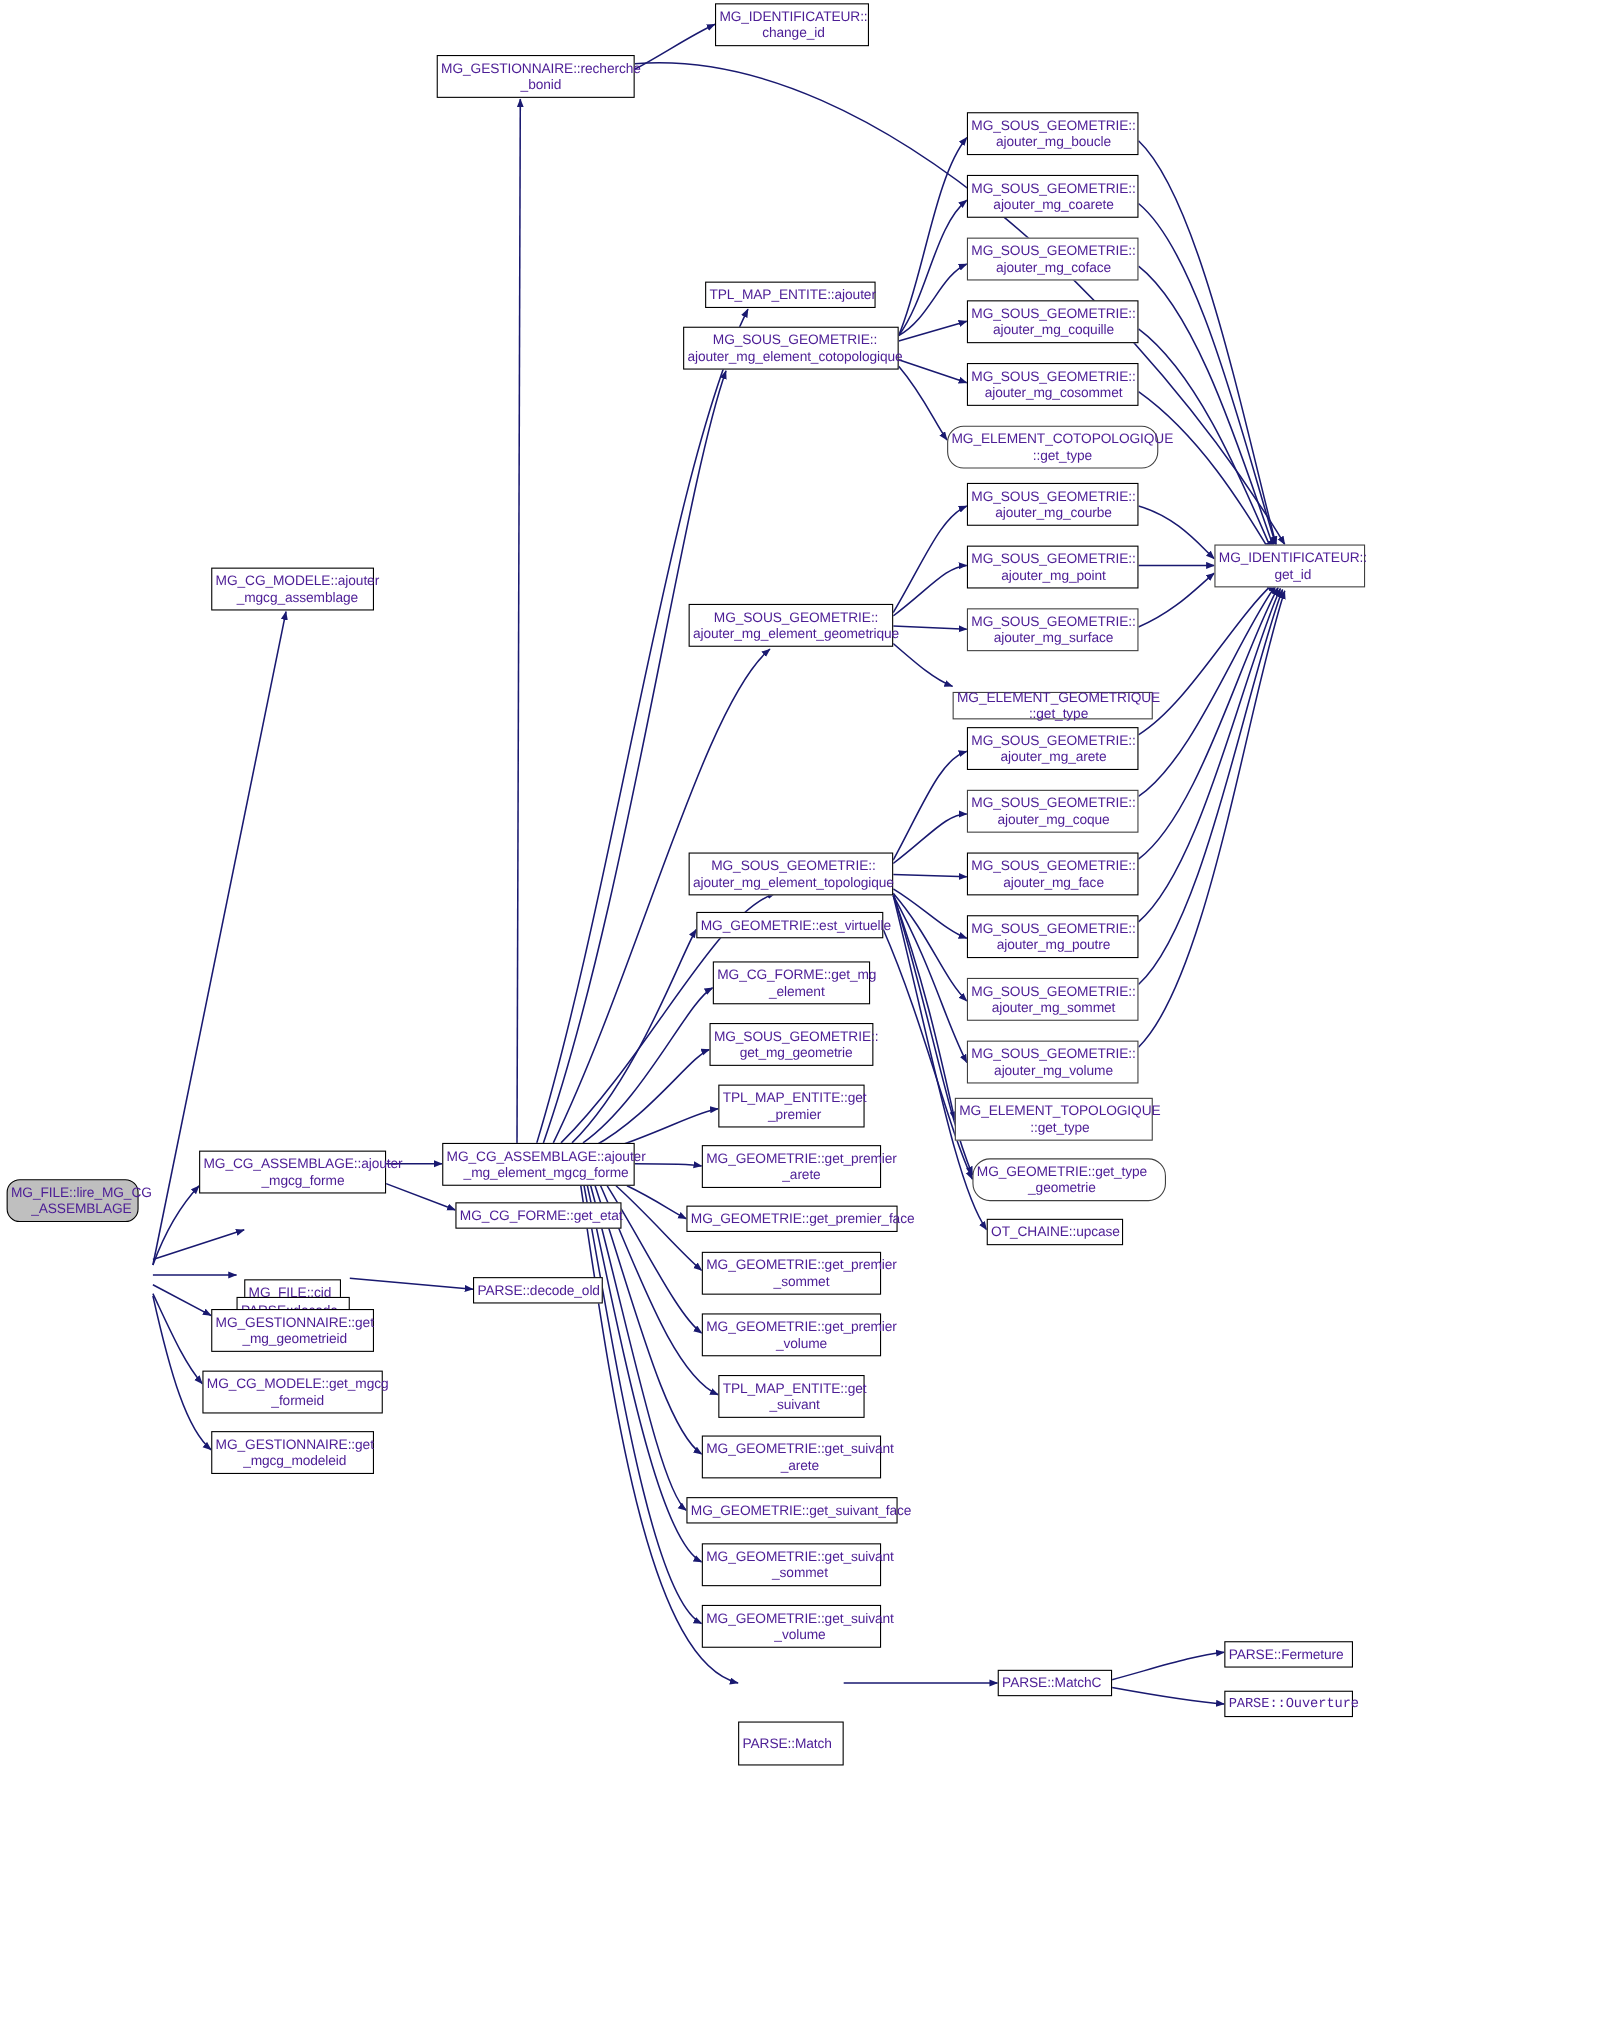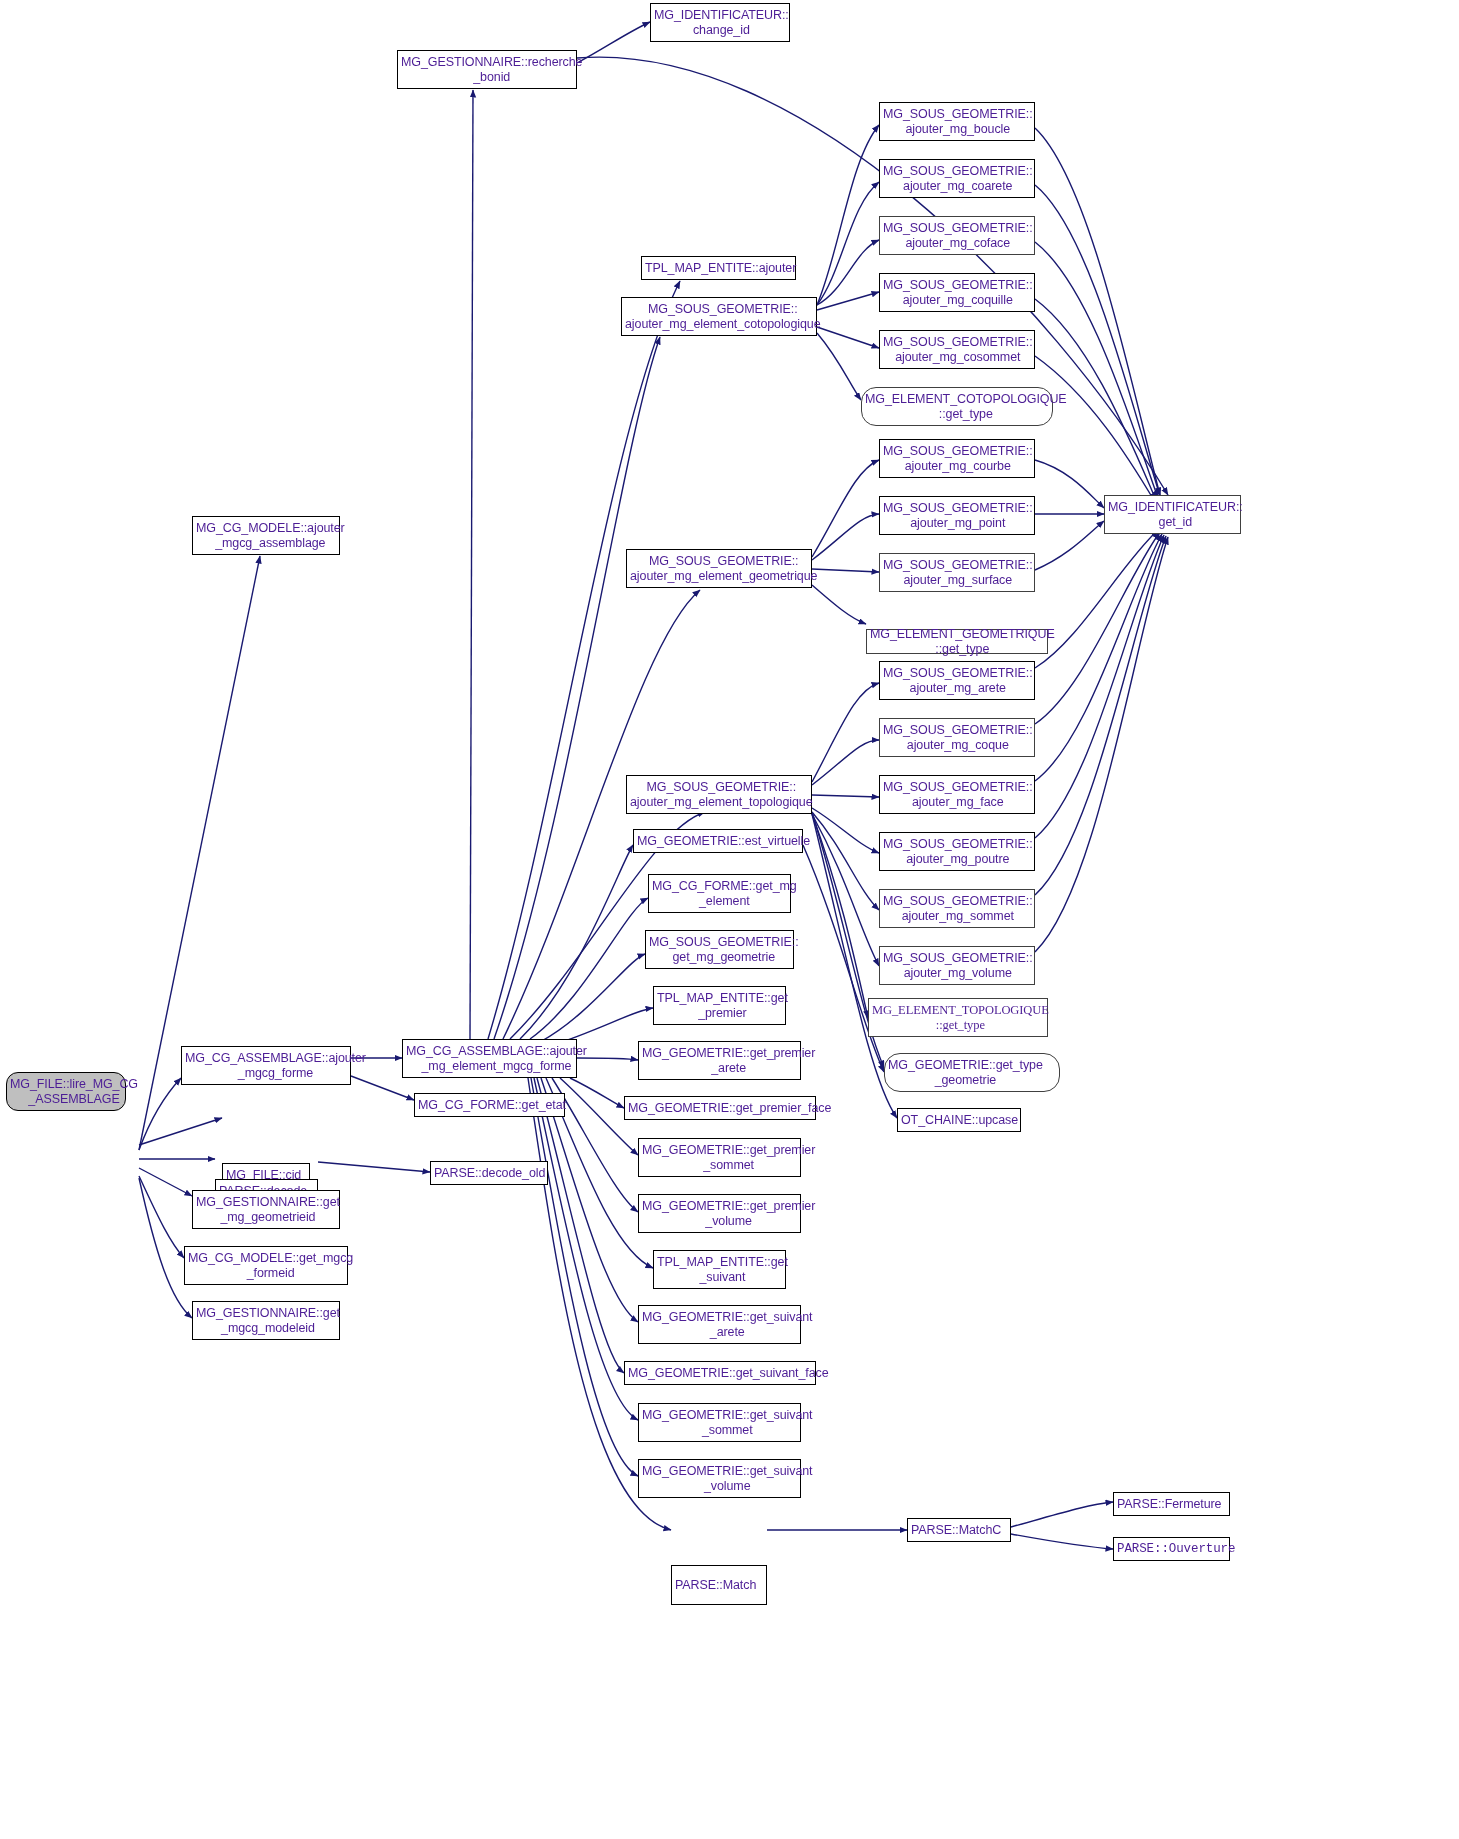--- a/index.html
+++ b/index.html
@@ -178,21 +178,21 @@
       <div class="node thick" style="left: 879px; top: 718px; width: 156px; height: 39px;"><span class="nodelabel">MG_SOUS_GEOMETRIE::
 ajouter_mg_coque</span></div>
       <div class="node" style="left: 879px; top: 775px; width: 156px; height: 39px;"><span class="nodelabel">MG_SOUS_GEOMETRIE::
 ajouter_mg_face</span></div>
       <div class="node" style="left: 879px; top: 832px; width: 156px; height: 39px;"><span class="nodelabel">MG_SOUS_GEOMETRIE::
 ajouter_mg_poutre</span></div>
       <div class="node thick" style="left: 879px; top: 889px; width: 156px; height: 39px;"><span class="nodelabel">MG_SOUS_GEOMETRIE::
 ajouter_mg_sommet</span></div>
       <div class="node thick" style="left: 879px; top: 946px; width: 156px; height: 39px;"><span class="nodelabel">MG_SOUS_GEOMETRIE::
 ajouter_mg_volume</span></div>
-      <div class="node thick" style="left: 868px; top: 998px; width: 180px; height: 39px; font-family: Liberation Serif, serif;"><span class="nodelabel">MG_ELEMENT_TOPOLOGIQUE
+      <div class="node thick" style="left: 868px; top: 998px; width: 180px; height: 39px;"><span class="nodelabel">MG_ELEMENT_TOPOLOGIQUE
 ::get_type</span></div>
       <div class="node thick" style="left: 884px; top: 1053px; width: 176px; height: 39px; border-radius: 16px;"><span class="nodelabel">MG_GEOMETRIE::get_type
 _geometrie</span></div>
       <div class="node" style="left: 897px; top: 1108px; width: 124px; height: 24px;"><span class="nodelabel">OT_CHAINE::upcase</span></div>
       <div class="node" style="left: 626px; top: 775px; width: 186px; height: 39px;"><span class="nodelabel">MG_SOUS_GEOMETRIE::
 ajouter_mg_element_topologique</span></div>
       <div class="node" style="left: 633px; top: 829px; width: 170px; height: 24px;"><span class="nodelabel">MG_GEOMETRIE::est_virtuelle</span></div>
       <div class="node" style="left: 648px; top: 874px; width: 143px; height: 39px;"><span class="nodelabel">MG_CG_FORME::get_mg
 _element</span></div>
       <div class="node" style="left: 645px; top: 930px; width: 149px; height: 39px;"><span class="nodelabel">MG_SOUS_GEOMETRIE::

